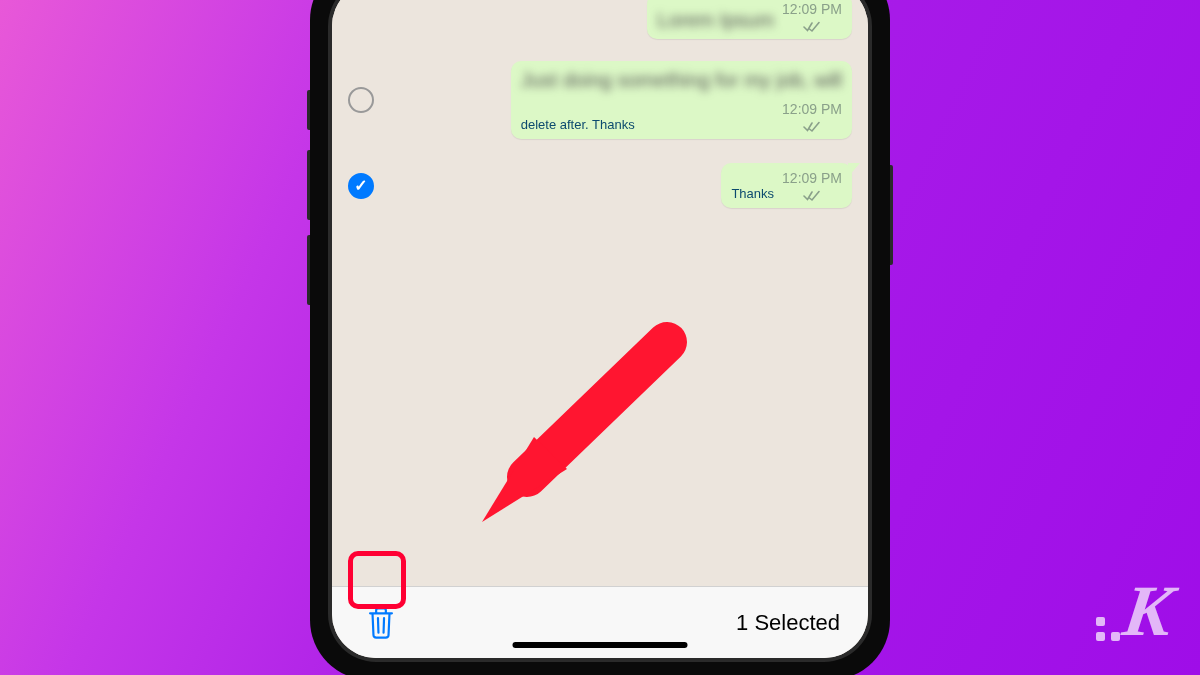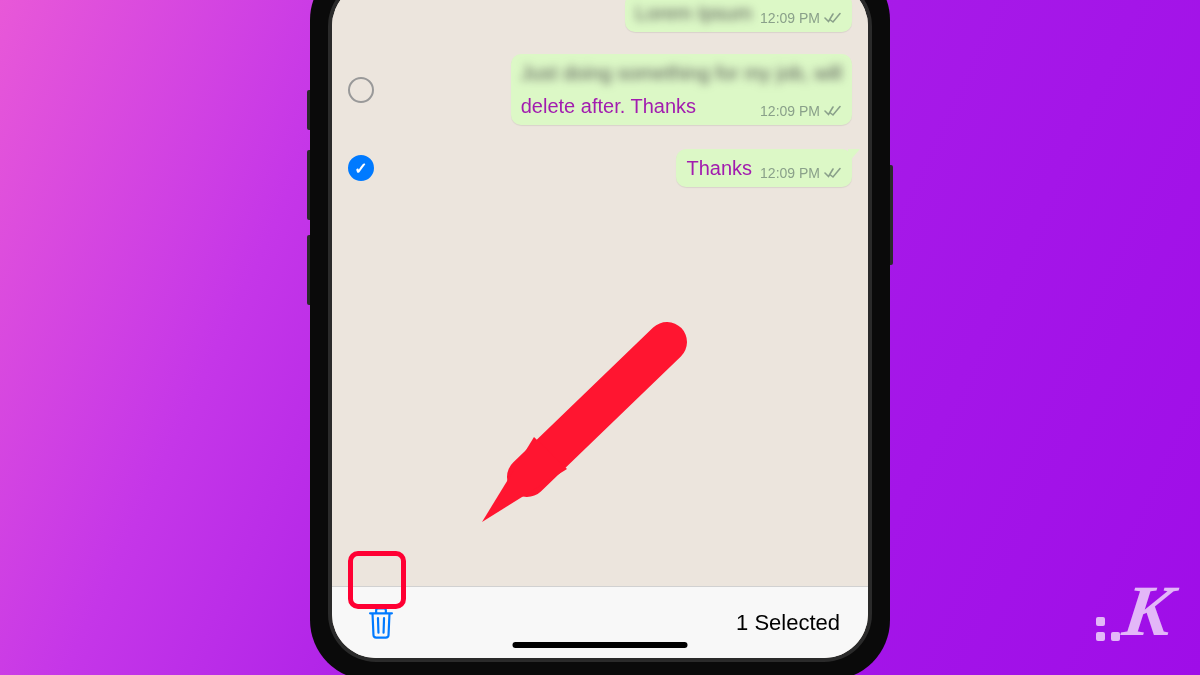--- a/index.html
+++ b/index.html
@@ -99,39 +99,40 @@
       content: "";
       position: absolute;
       right: -8px;
       top: 0;
       border-width: 0 0 14px 12px;
       border-style: solid;
       border-color: transparent transparent transparent #dcf8c6;
     }
 
     .message-text {
-      font-size: 20px;
-      color: #a21caf;
+      font-size: 13px;
+      color: #0c4a6e;
       line-height: 1.25;
     }
 
     .blurred-text {
       font-size: 20px;
       color: #555;
       filter: blur(4px);
       user-select: none;
       line-height: 1.25;
     }
 
     .message-meta {
       display: inline-flex;
       align-items: center;
       gap: 4px;
       margin-left: auto;
       float: right;
+      flex-direction: column;
     }
 
     .message-time {
       font-size: 14px;
       color: #8aa08a;
     }
 
     .double-check {
       color: #8aa08a;
       font-size: 16px;

